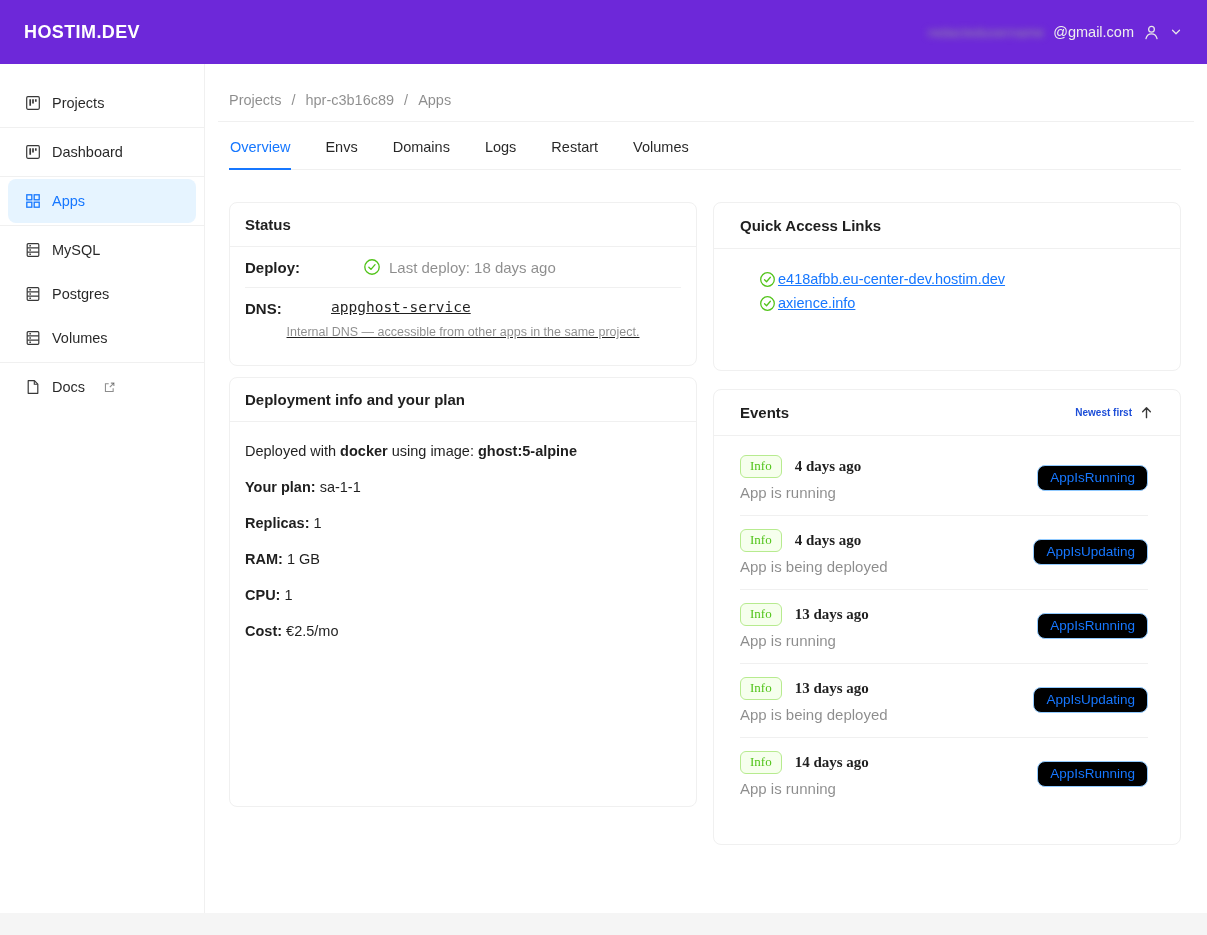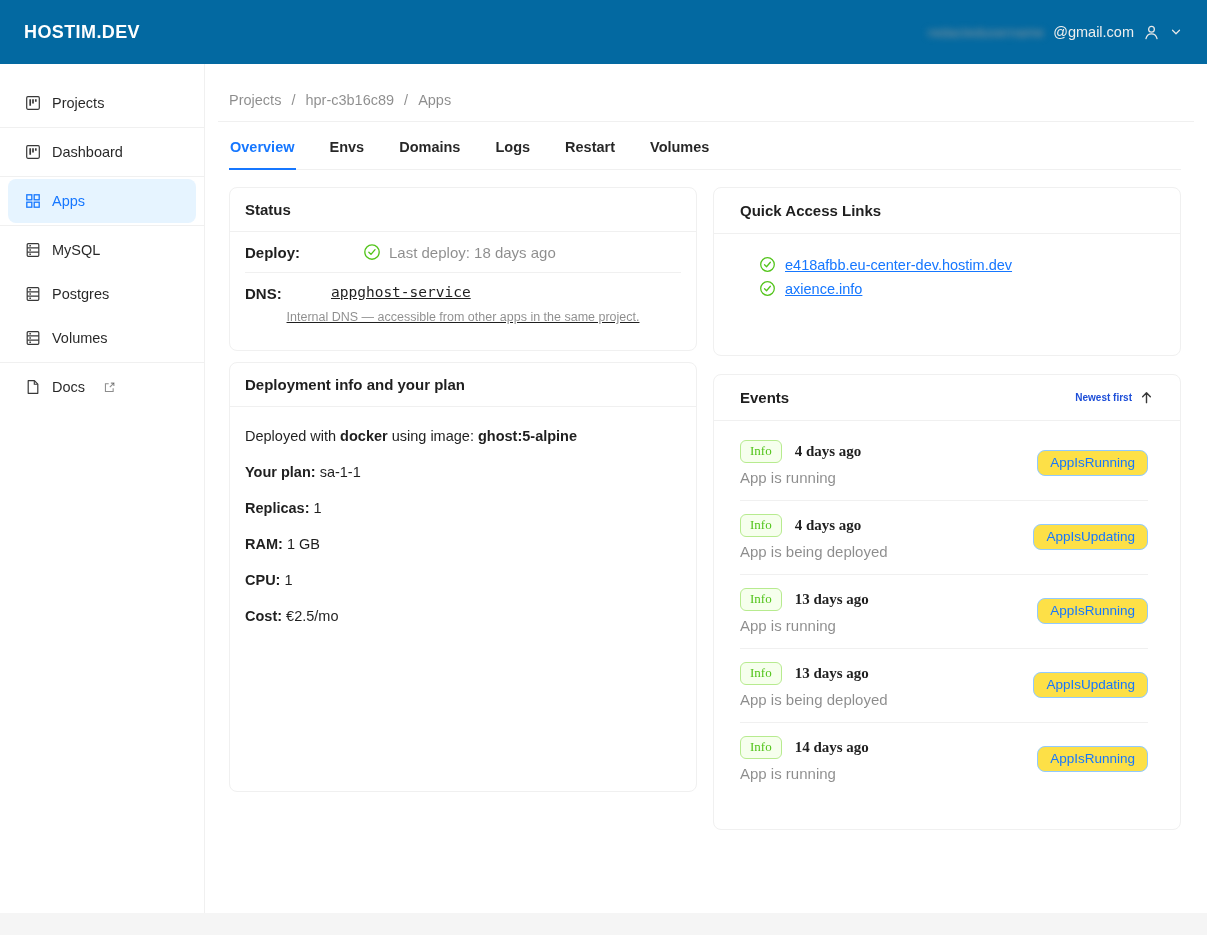--- a/index.html
+++ b/index.html
@@ -7,21 +7,21 @@
   html,body { width:1207px; height:935px; overflow:hidden; }
   body {
     font-family: "Liberation Sans", sans-serif;
     background:#ffffff; color:rgba(0,0,0,.88);
     display:flex; flex-direction:column;
   }
   svg { display:block; }
 
   
   .topbar {
-    height:64px; flex:0 0 64px; background:#0369a1;
+    height:64px; flex:0 0 64px; background:#6d28d9;
     display:flex; align-items:center; padding:12px 24px;
   }
   .logo { color:#fff; font-size:18px; font-weight:800; letter-spacing:.4px; }
   .account { margin-left:auto; display:flex; align-items:center; gap:9px; color:#eeeeee; font-size:14.5px; cursor:pointer; }
   .redacted { filter:blur(3.5px); color:#9b9b9b; font-size:13px; letter-spacing:.5px; user-select:none; }
   .account .ic { color:#e8e8e8; }
 
   
   .app { flex:1 1 auto; display:flex; min-height:0; }
   .pagefoot { flex:0 0 22px; background:#f5f5f5; }
@@ -49,25 +49,25 @@
 
   .toolbar { margin-top:21px; display:flex; align-items:center; }
   .btn {
     height:32px; border-radius:6px; font-size:14.5px; font-family:inherit;
     display:inline-flex; align-items:center; justify-content:center; cursor:pointer;
   }
   .btn-primary { background:#1677ff; color:#fff; border:1px solid #1677ff; padding:0 15px; }
   .btn-default { background:#fff; color:rgba(0,0,0,.88); border:1px solid #d9d9d9; padding:0 15px; margin-left:8px; }
   .btn-danger  { background:#fff; color:#ff7875; border:1px solid #ff7875; width:32px; padding:0; margin-left:14px; }
 
-  .tabs { margin-top:10px; display:flex; gap:33px; border-bottom:1px solid #f0f0f0;font-weight:bold; }
+  .tabs { margin-top:10px; display:flex; gap:33px; border-bottom:1px solid #f0f0f0; }
   .tab { padding:7px 1px 13px; font-size:14.5px; color:rgba(0,0,0,.85); cursor:pointer; }
   .tab.active { color:#1677ff; border-bottom:2px solid #1677ff; margin-bottom:-1px; }
 
-  .grid { margin-top:17px; display:grid; grid-template-columns:1fr 1fr; gap:16px; align-items:start; }
+  .grid { margin-top:32px; display:grid; grid-template-columns:1fr 1fr; gap:16px; align-items:start; }
   .col { display:flex; flex-direction:column; min-width:0; }
 
   .card { border:1px solid #f0f0f0; border-radius:8px; background:#fff; width:100%; }
   .card-h {
     display:flex; align-items:center; justify-content:space-between;
     border-bottom:1px solid #f0f0f0; font-weight:700; font-size:15px;
   }
   .pad-l .card-h { padding:13px 15px; }
   .pad-r .card-h { padding:14px 26px; }
 
@@ -79,21 +79,21 @@
   .st-label { width:86px; font-weight:700; font-size:15px; padding-top:1px; }
   .st-val { display:flex; align-items:center; gap:8px; color:rgba(0,0,0,.45); font-size:15px; }
   .ok { color:#52c41a; display:flex; }
   .dns-wrap { flex:1;text-decoration:underline; }
   .dns-value { font-family:"DejaVu Sans Mono", monospace; font-size:14.5px; color:rgba(0,0,0,.88); }
   .dns-hint { margin:10px 0 0 -86px; text-align:center; font-size:12.5px; color:rgba(0,0,0,.45); }
 
   
   .card-qal { height:169px; }
   .card-qal .body { padding:22px 26px 0 45px; }
-  .qal-link { display:flex; align-items:center; gap:9px; margin-bottom:7px; }
+  .qal-link { display:flex; gap:2px; margin-bottom:7px; }
   .qal-link a, .link-text { color:#1677ff; font-size:14.5px; text-decoration:underline; cursor:pointer; }
 
   
   .card-deploy { height:430px; margin-top:11px; }
   .card-deploy .body { padding:20px 15px; font-size:14.5px; }
   .card-deploy p { margin-bottom:16.5px; line-height:19.5px; }
   .card-deploy b { font-weight:700; }
 
   
   .card-events { height:456px; margin-top:18px; }
@@ -105,21 +105,21 @@
   .ev-row:last-child { border-bottom:none; }
   .ev-left { min-width:0; }
   .ev-head { display:flex; align-items:center; gap:13px;font-family:Liberation Serif, serif; }
   .ev-time { font-weight:700; font-size:15px; }
   .tag-info {
     background:#f6ffed; border:1px solid #b7eb8f; color:#52c41a;
     border-radius:6px; padding:2px 9px 3px; font-size:13px;
   }
   .ev-desc { margin-top:6px; color:rgba(0,0,0,.45); font-size:15px; }
   .tag-status {
-    background:#fde047; border:1px solid #91caff; color:#1677ff;
+    background:#000000; border:1px solid #91caff; color:#1677ff;
     border-radius:8px; padding:4px 12px 5px; font-size:13.5px; white-space:nowrap;
   }
 </style>
 </head>
 <body>
 
 <header class="topbar">
   <div class="logo">HOSTIM.DEV</div>
   <div class="account">
     <span class="redacted">redactedusername</span>

